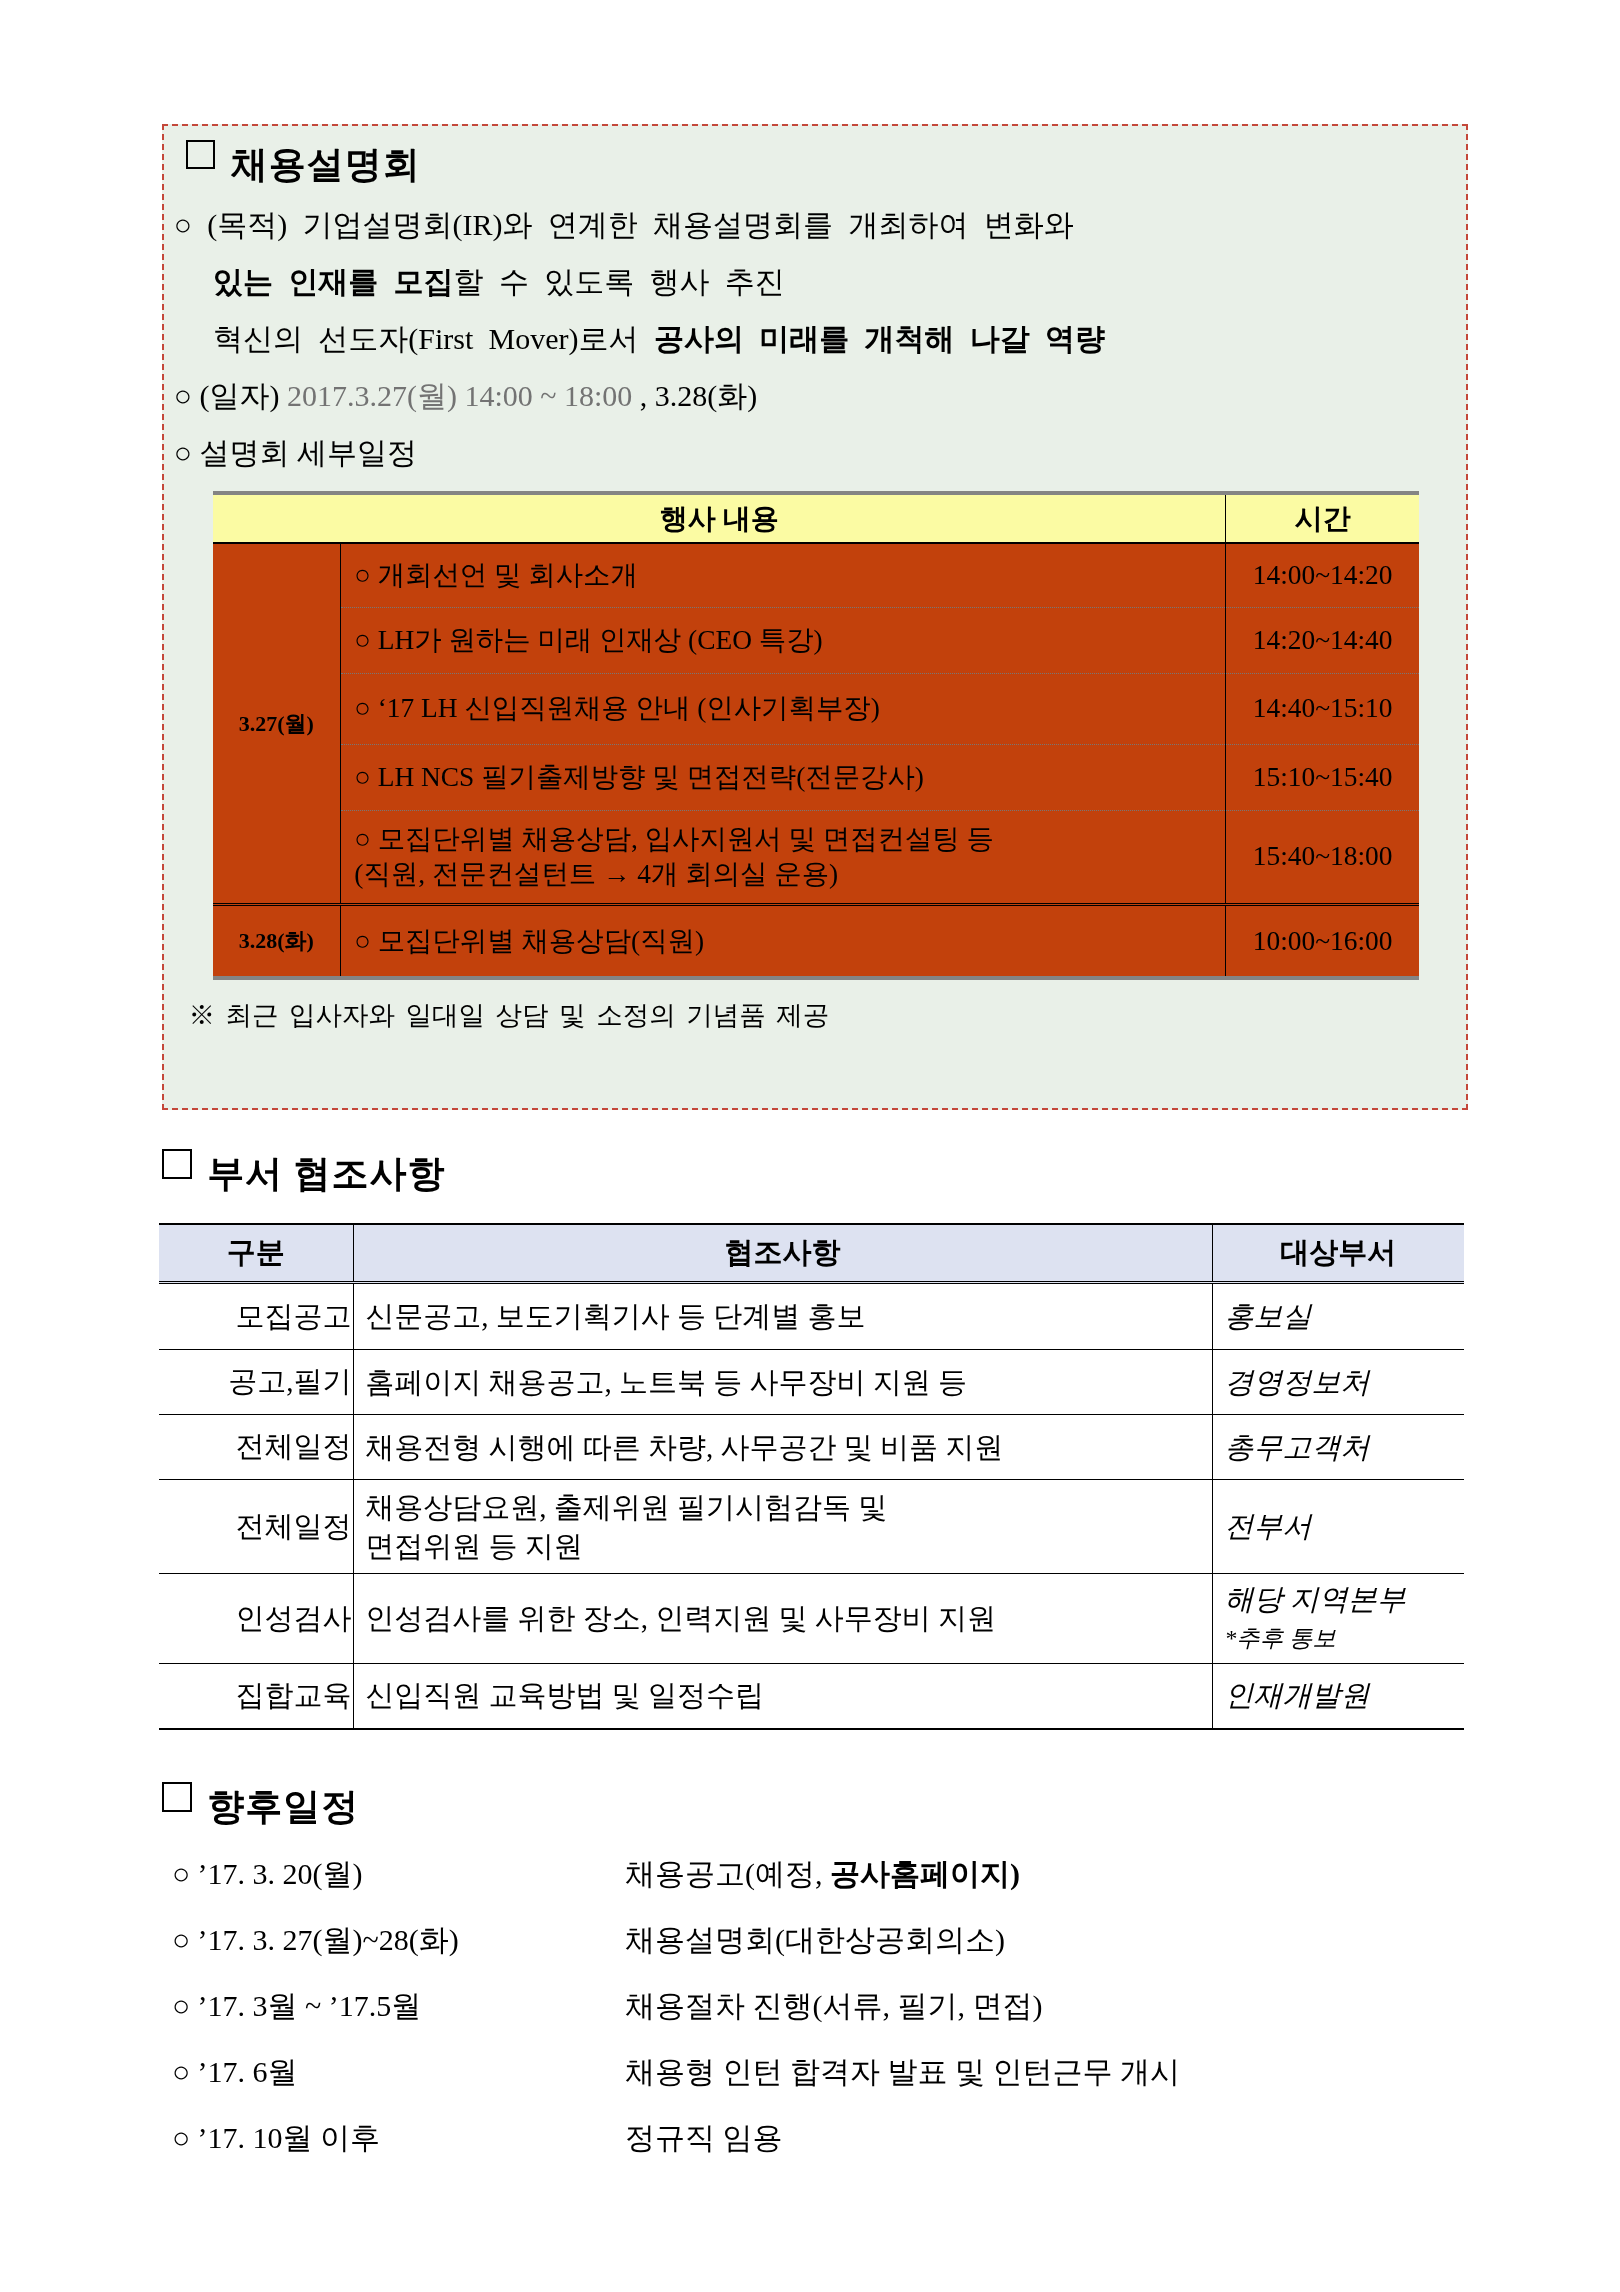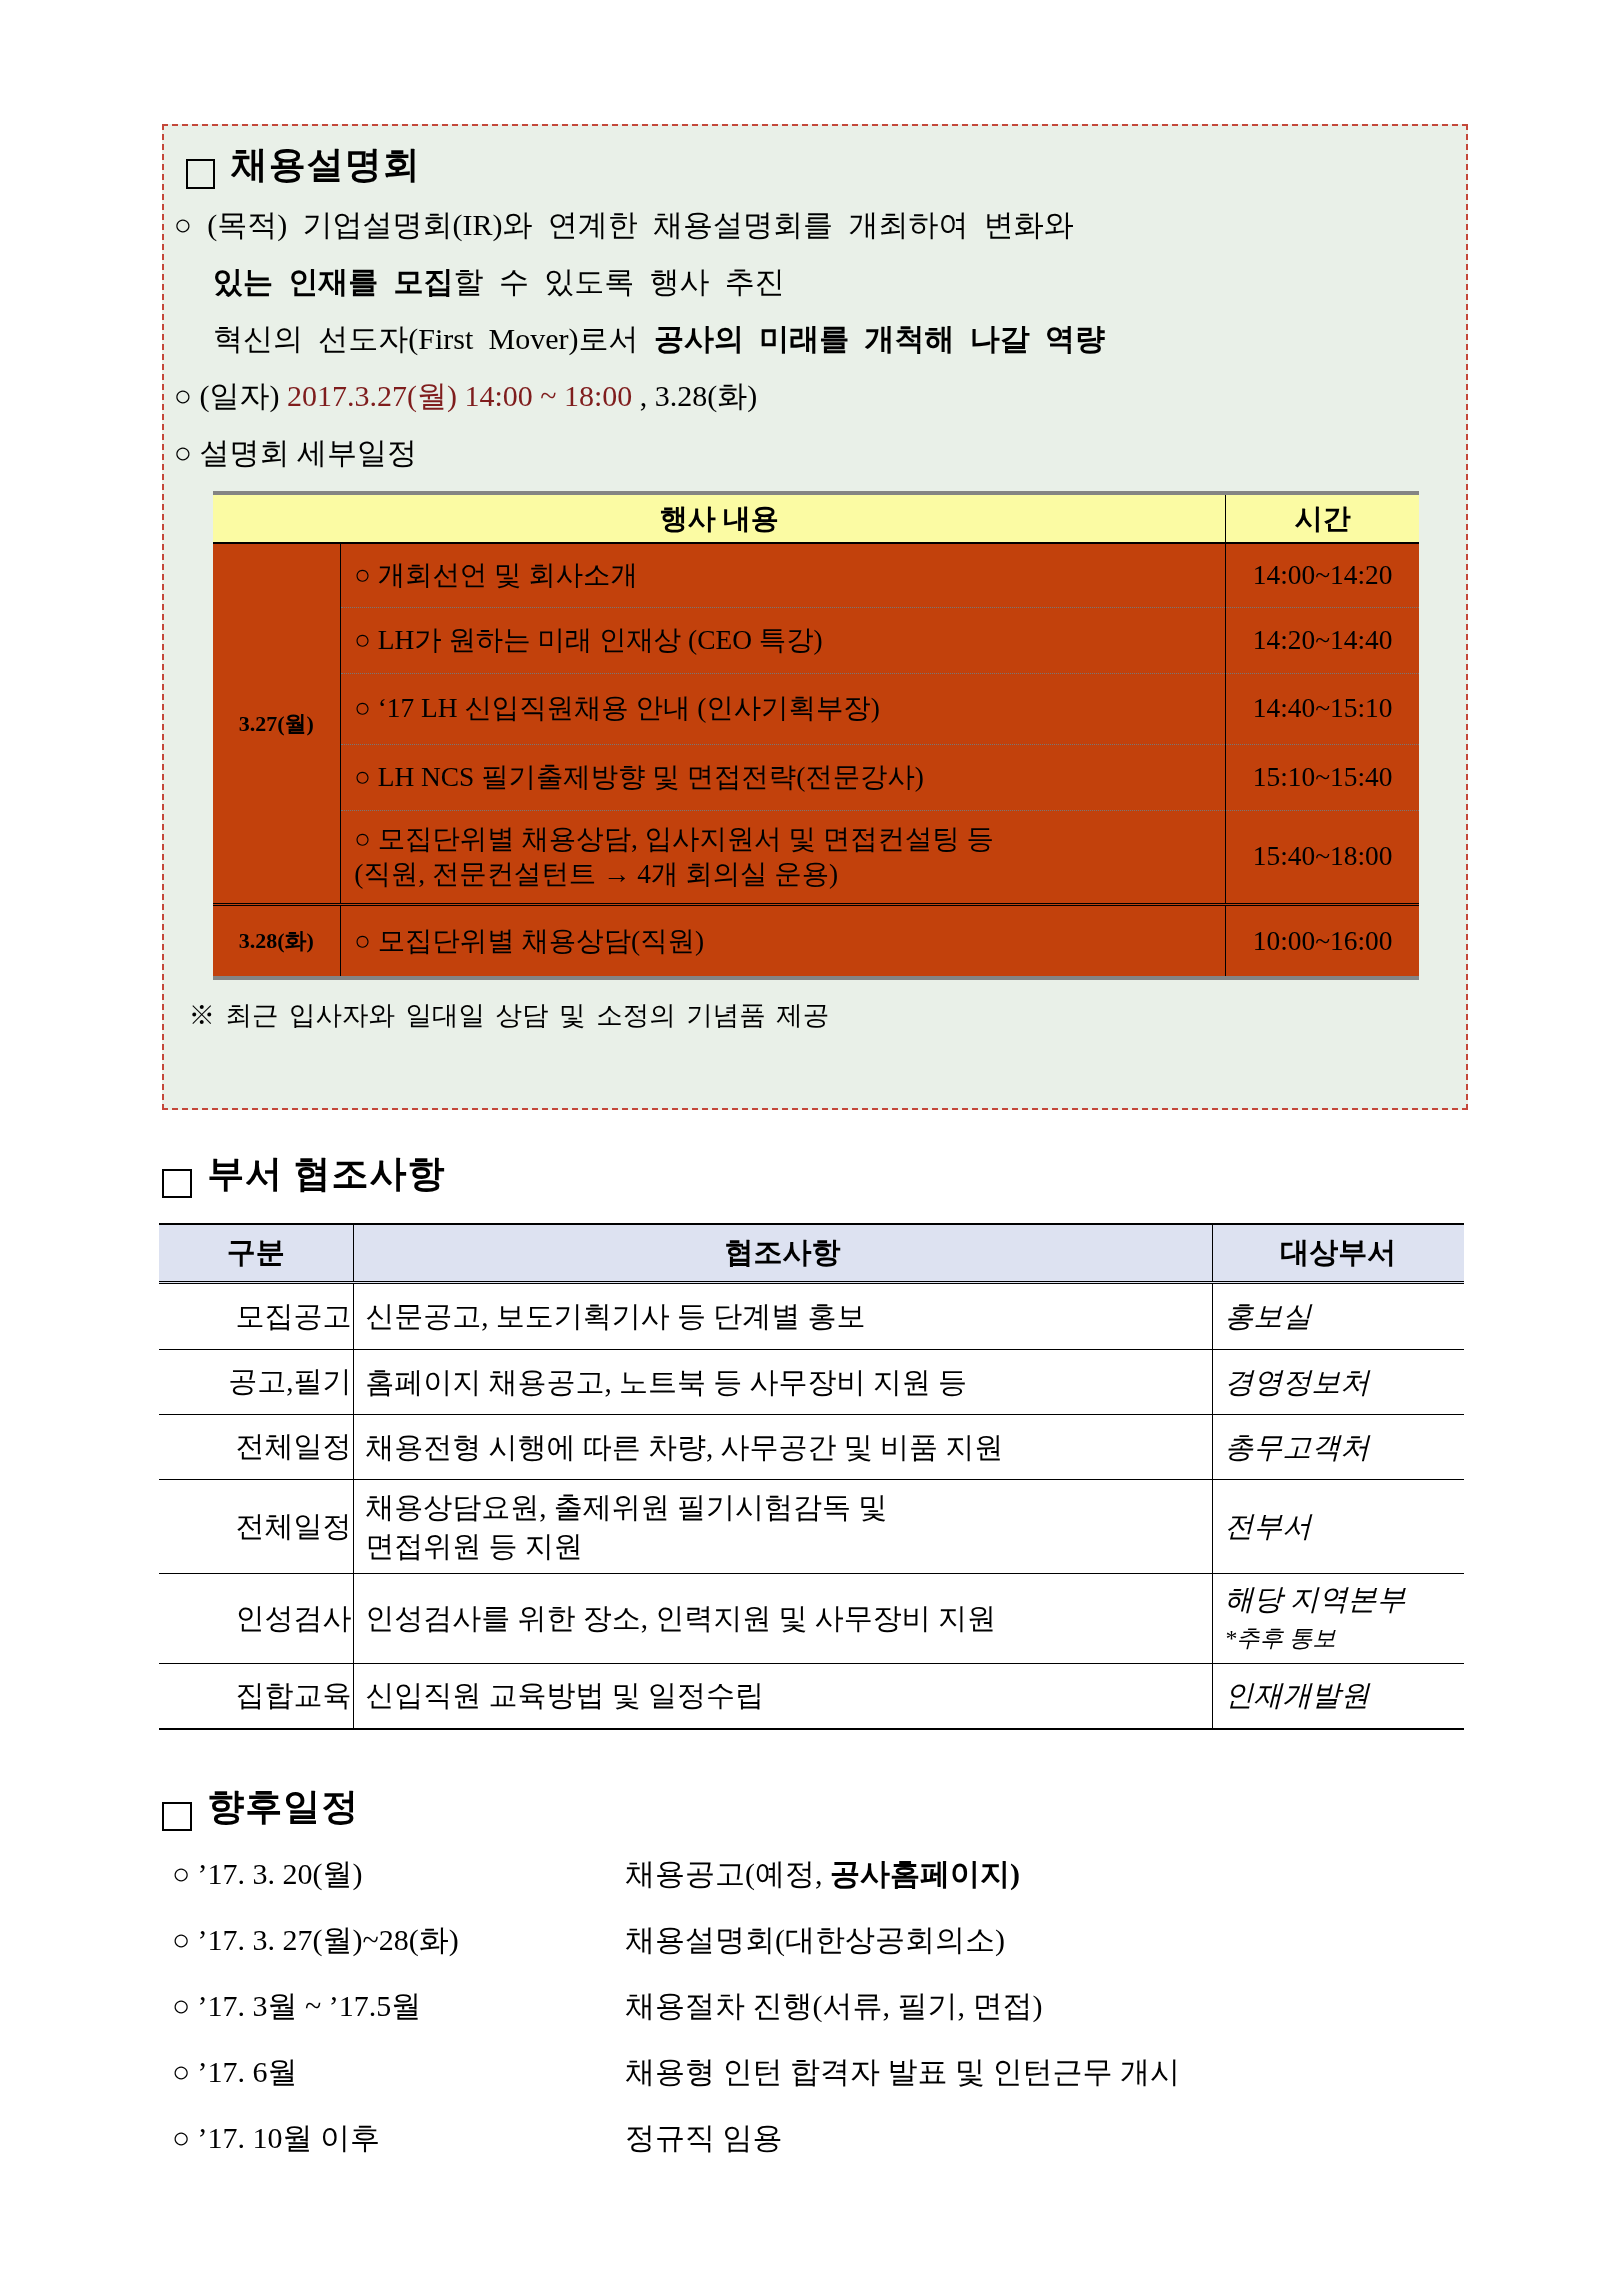--- a/index.html
+++ b/index.html
@@ -13,38 +13,38 @@
   
   .notice-box{
     position:absolute;left:162px;top:124px;
     width:1306px;height:986px;
     box-sizing:border-box;
     background:#e9f0e8;
     border:2px dashed #c4473a;
     padding:13.7px 0 0 0;
   }
   .sec-title{
-    display:flex;align-items:flex-end;
+    display:flex;align-items:flex-start;
     font-size:37px;font-weight:bold;line-height:49px;
     letter-spacing:1px;
   }
   .notice-box .sec-title{margin-left:21.6px;}
   .square{
     display:inline-block;width:25.5px;height:25.5px;
     border:2.9px solid #000;background:transparent;
     margin-right:15.7px;flex:0 0 auto;
   }
   .line{
     font-size:30px;line-height:57px;
     margin-left:9.8px;white-space:nowrap;
   }
   .line.cont{margin-left:49px;}
   .line.just{word-spacing:7.8px;}
   .b{font-weight:bold;}
-  .blue{color:#7f1d1d;}
+  .blue{color:#737373;}
   .sm{font-size:23.5px;}
   .first-bullet{margin-top:7.8px;}
   .loc-line{margin-top:7.8px;}
 
   
   .t1{
     border-collapse:collapse;table-layout:fixed;
     width:1206px;margin:9.8px 0 0 49px;
     border-top:4.9px solid #848484;border-bottom:4.9px solid #848484;
     font-size:27.4px;

